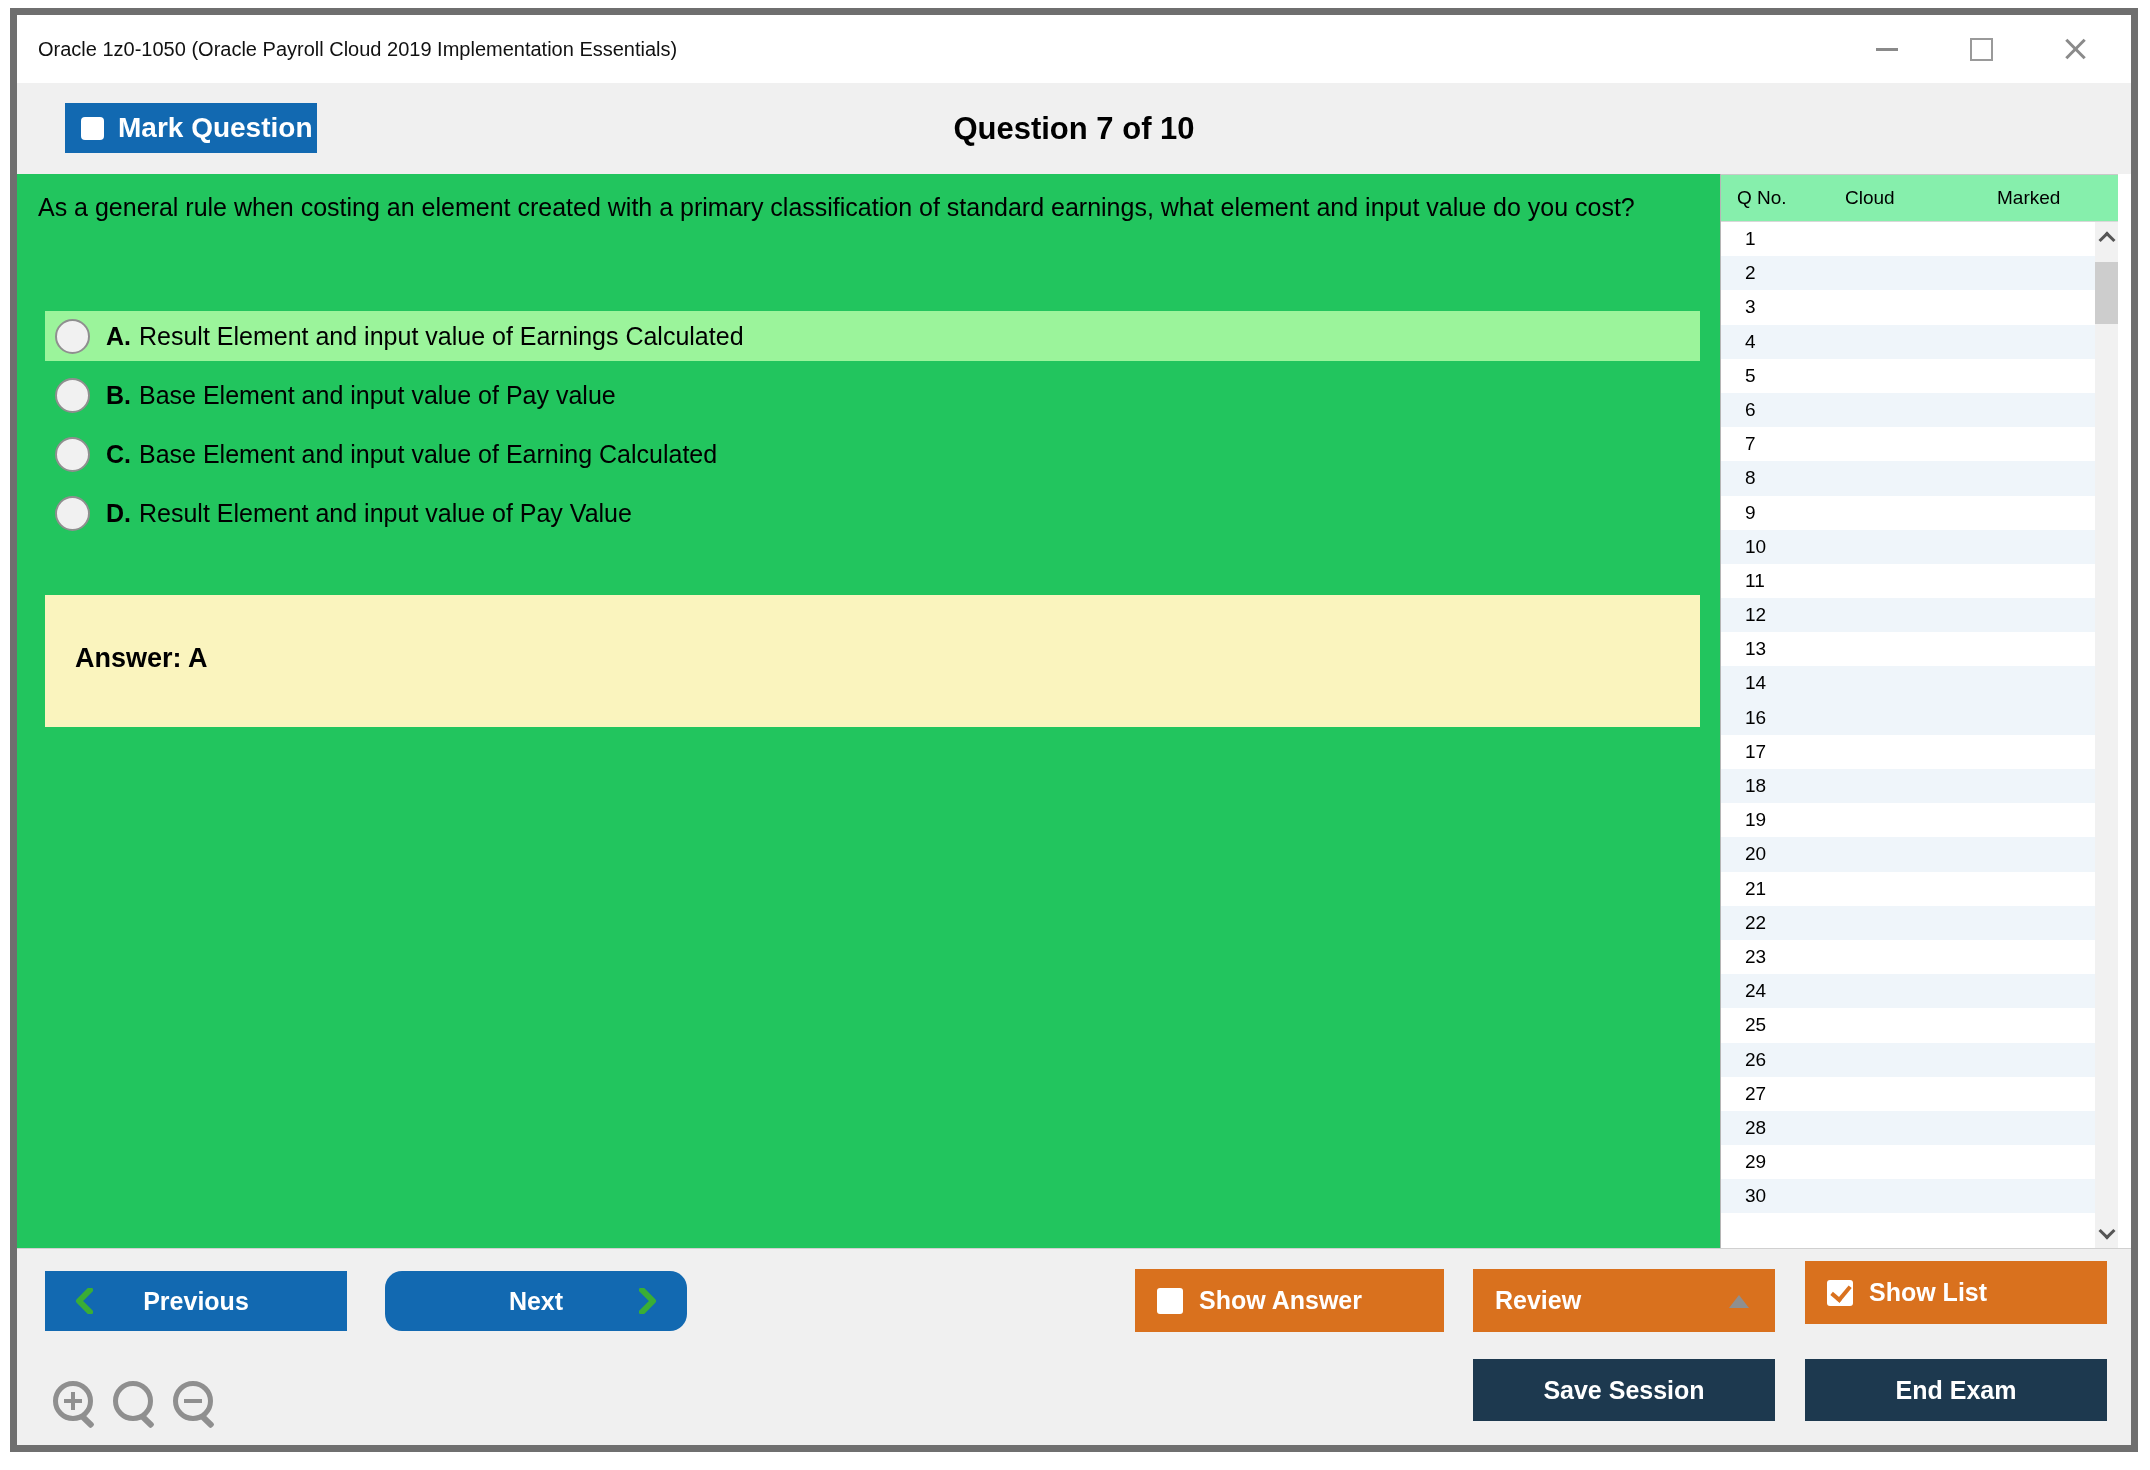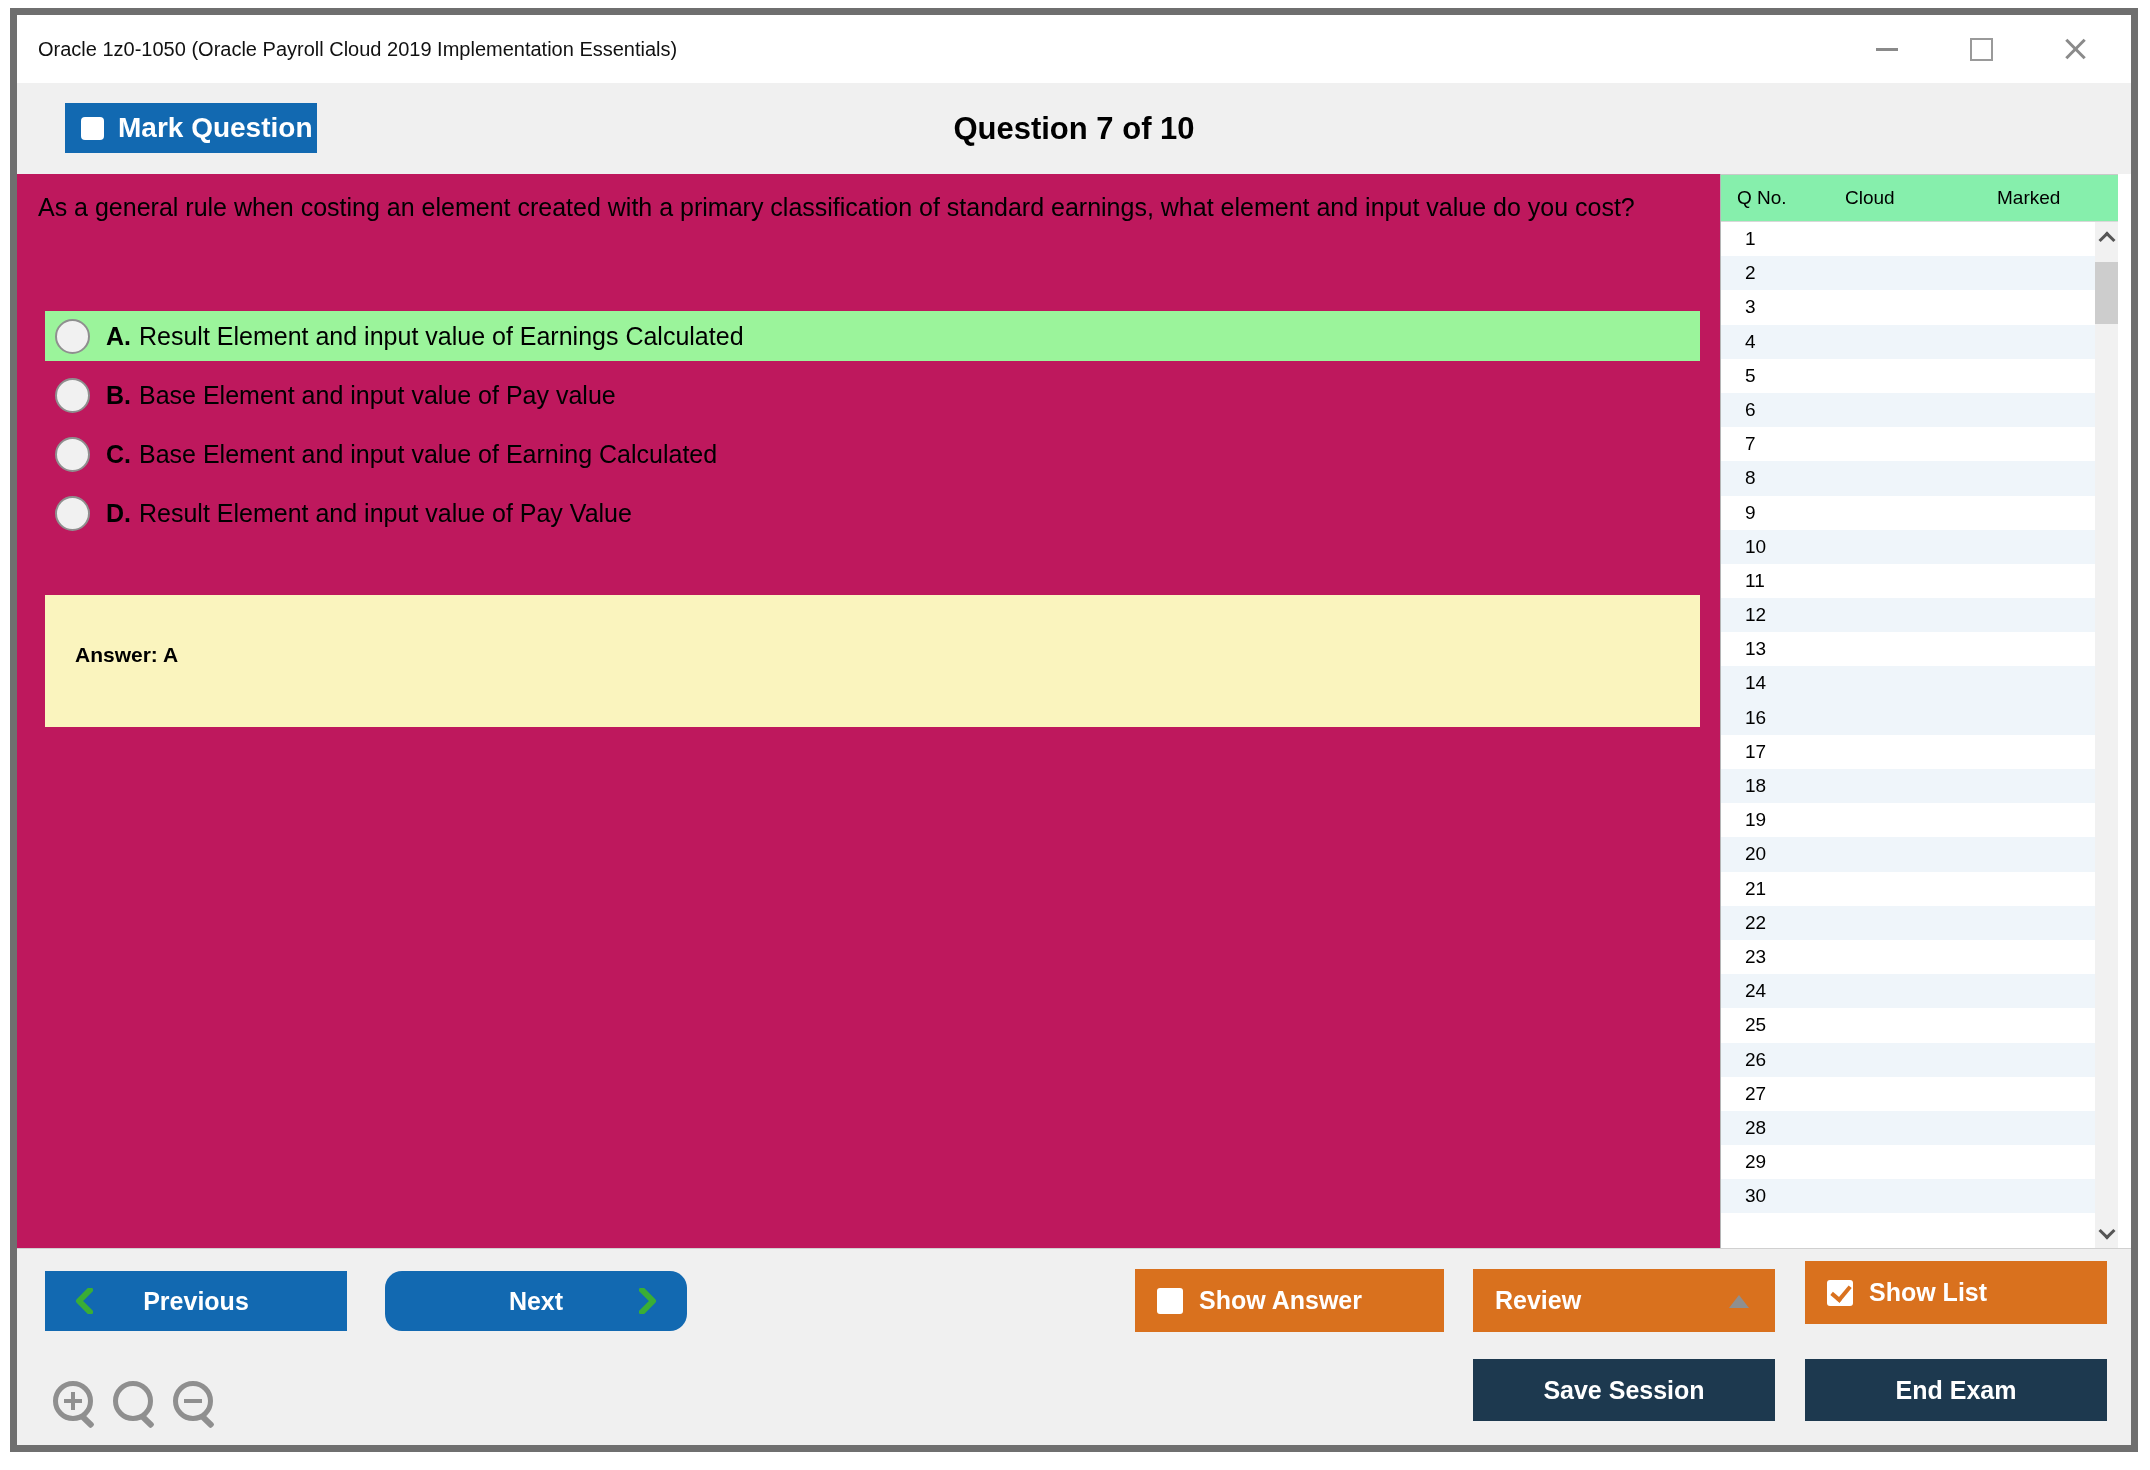--- a/index.html
+++ b/index.html
@@ -19,30 +19,30 @@
   .close-glyph::after{transform:rotate(-45deg);}
 
   
   .band{position:absolute;left:0;top:68px;width:100%;height:91px;background:var(--chrome-gray,#F0F0F0);}
   .counter{position:absolute;left:0;top:0;width:100%;height:91px;text-align:center;line-height:91px;font-size:31px;font-weight:bold;color:#000;pointer-events:none;}
   .mark-btn{position:absolute;left:48px;top:20px;width:252px;height:50px;background:var(--accent-blue,#1269B1);display:flex;align-items:center;padding-left:16px;box-sizing:border-box;cursor:pointer;}
   .mark-checkbox{width:23px;height:23px;background:#fff;border-radius:4px;flex:none;}
   .mark-label{color:#fff;font-weight:bold;font-size:28px;margin-left:14px;white-space:nowrap;}
 
   
-  .main{position:absolute;left:0;top:159px;width:1703px;height:1074px;background:#be185d;}
+  .main{position:absolute;left:0;top:159px;width:1703px;height:1074px;background:#22c55e;}
   .question-text{position:absolute;left:21px;top:16px;width:1660px;font-size:25px;line-height:35px;color:#000;}
   .option-row{position:absolute;left:28px;width:1655px;height:50px;display:flex;align-items:center;cursor:pointer;}
   .option-row.highlight{background:var(--highlight-green,#9BF49B);}
   .row-a{top:137px;} .row-b{top:196px;} .row-c{top:255px;} .row-d{top:314px;}
   .radio{width:31px;height:31px;border-radius:50%;border:2px solid #8f8f8f;background:#f1f1f1;margin-left:10px;flex:none;}
   .option-letter{font-weight:bold;font-size:25px;margin-left:16px;color:#000;}
   .option-text{font-size:25px;margin-left:8px;color:#000;}
   .answer-box{position:absolute;left:28px;top:421px;width:1655px;height:132px;background:var(--highlight-yellow,#FAF4BE);}
-  .answer-label{position:absolute;left:30px;top:48px;font-size:21px;font-weight:bold;color:#000;}
+  .answer-label{position:absolute;left:30px;top:48px;font-size:27px;font-weight:bold;color:#000;}
 
   
   .sidebar{position:absolute;left:1703px;top:159px;width:398px;height:1074px;background:#fff;border-left:1px solid #b5b5b5;box-sizing:border-box;}
   .sb-header{position:absolute;left:0;top:0;width:100%;height:48px;background:#86efac;border-top:1px solid #c9c9c9;border-bottom:1px solid #d8d8d8;box-sizing:border-box;}
   .sb-col{position:absolute;top:0;font-size:19px;line-height:46px;color:#000;white-space:nowrap;}
   .sb-col0{left:16px;} .sb-col1{left:124px;} .sb-col2{left:276px;}
   .sb-body{position:absolute;left:0;top:48px;width:374px;height:1026px;overflow:hidden;}
   .qrow{height:34.2px;line-height:34.2px;padding-left:24px;font-size:19px;color:#000;box-sizing:border-box;cursor:default;}
   .qrow.alt{background:var(--row-alt-blue,#EFF5FA);}
   .sb-scroll{position:absolute;top:48px;right:0;width:23px;height:1026px;background:#f1f1f1;}

